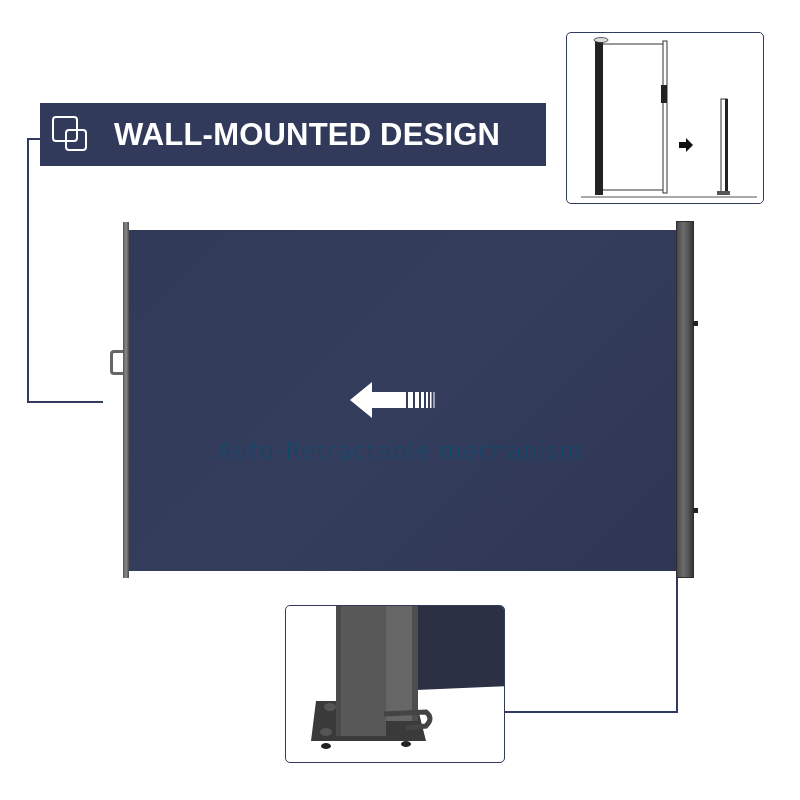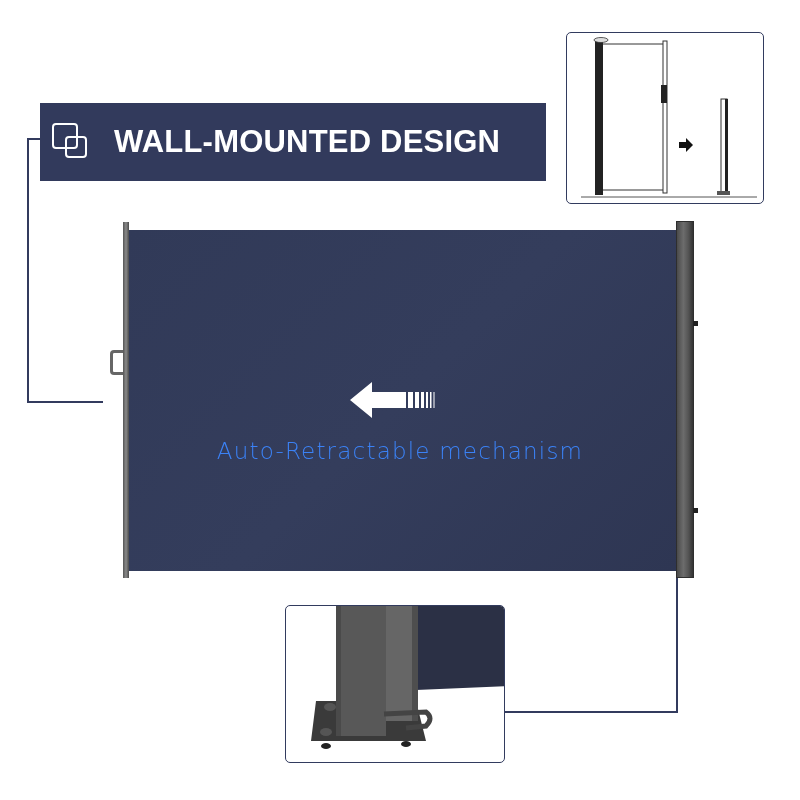--- a/index.html
+++ b/index.html
@@ -1,38 +1,38 @@
 <!DOCTYPE html>
 <html><head>
 <meta charset="utf-8">
 <style>
   html, body { margin:0; padding:0; }
   body { width:800px; height:800px; background:#ffffff; position:relative; overflow:hidden; font-family:"DejaVu Sans", sans-serif; }
   .abs { position:absolute; }
   .line { position:absolute; background:#323b5e; }
 
   
-  .banner { left:40px; top:103px; width:506px; height:78px; background:#323a5c; display:flex; align-items:center; }
+  .banner { left:40px; top:103px; width:506px; height:63px; background:#323a5c; display:flex; align-items:center; }
   .banner-icon { width:38px; height:38px; margin-left:12px; position:relative; }
   .banner-icon .sq1 { position:absolute; left:0; top:0; width:22px; height:22px; border:2.5px solid #fff; border-radius:4px; }
   .banner-icon .sq2 { position:absolute; left:13px; top:13px; width:18px; height:18px; border:2.5px solid #fff; border-radius:4px; }
   .banner-title { color:#ffffff; font-family:"Liberation Sans", sans-serif; font-weight:bold; font-size:31px; margin-left:24px; letter-spacing:0.2px; }
 
   
   .inset-diagram { left:566px; top:32px; width:198px; height:172px; border:1.5px solid #323b5e; border-radius:5px; background:#fff; box-sizing:border-box; }
 
   
   .screen-fabric { left:129px; top:230px; width:548px; height:341px; background:linear-gradient(135deg,#313a58 0%, #343d5c 50%, #2e3653 100%); }
   .left-bar { left:123px; top:222px; width:6px; height:356px; background:linear-gradient(90deg,#555 0%,#8a8a8a 50%,#4a4a4a 100%); }
   .handle { left:110px; top:350px; width:13px; height:25px; border:3px solid #666; border-right:none; border-radius:4px 0 0 4px; box-sizing:border-box; }
   .right-post { left:676px; top:221px; width:18px; height:357px; background:linear-gradient(90deg,#4a4a4a 0%,#6c6c6c 40%,#555 70%,#333 100%); border:1px solid #2e2e2e; box-sizing:border-box; }
   .bracket { width:5px; height:5px; background:#222; }
 
   .arrow-wrap { left:350px; top:380px; width:92px; height:40px; }
-  .caption { left:150px; top:438px; width:500px; text-align:center; color:#3b82f6; font-family:"DejaVu Sans", sans-serif; font-size:23px; letter-spacing:1.2px; font-weight:300; }
+  .caption { left:150px; top:438px; width:500px; text-align:center; color:#0c4a6e; font-family:"DejaVu Sans", sans-serif; font-size:23px; letter-spacing:1.2px; font-weight:300; }
 
   
   .inset-detail { left:285px; top:605px; width:220px; height:158px; border:1.5px solid #323b5e; border-radius:5px; background:#fff; box-sizing:border-box; overflow:hidden; }
 </style>
 </head>
 <body>
 
 <div class="line" style="left:27px; top:138px; width:2px; height:265px;"></div>
 <div class="line" style="left:27px; top:138px; width:14px; height:2px;"></div>
 <div class="line" style="left:27px; top:401px; width:76px; height:2px;"></div>

